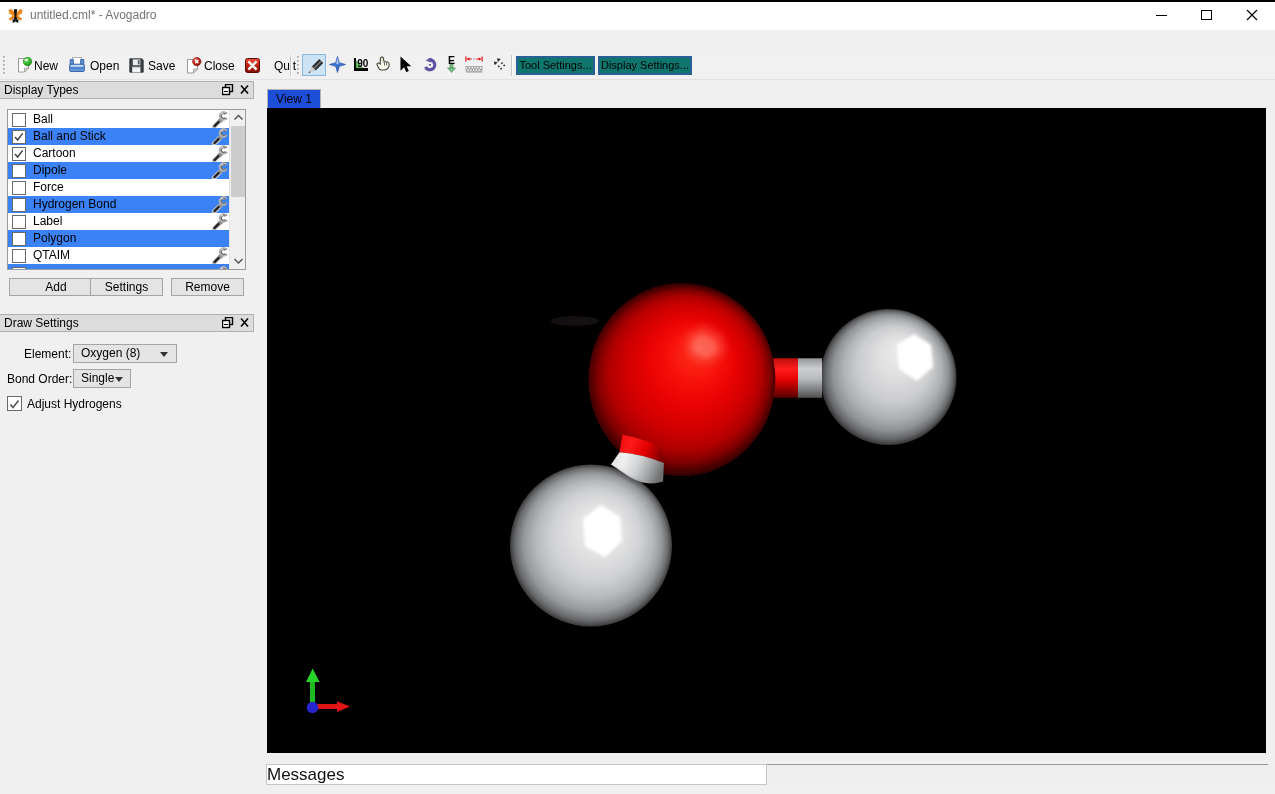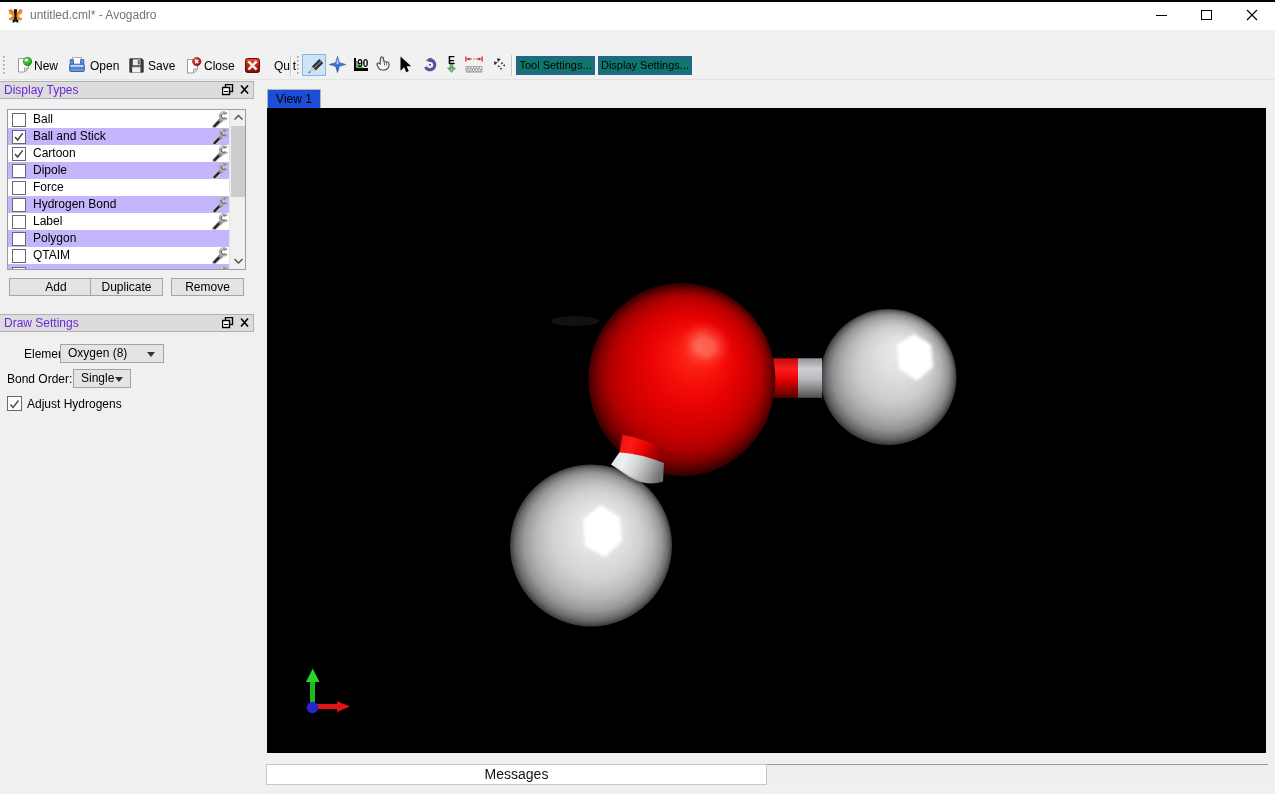--- a/index.html
+++ b/index.html
@@ -11,44 +11,44 @@
 #titlebar{left:0;top:0;width:1275px;height:30px;background:#ffffff;border-top:2px solid #000;box-sizing:border-box;}
 #title-text{left:30px;top:8px;font-size:12px;color:#737373;}
 
 #menubar{left:0;top:30px;width:1275px;height:22px;background:#ffffff;font-size:12px;color:#000;}
 .mi{position:absolute;top:4px;}
 
 #toolbar{left:0;top:52px;width:1275px;height:28px;background:#f1f1f1;border-bottom:1px solid #e2e2e2;box-sizing:border-box;}
 .tblabel{position:absolute;top:7px;font-size:12px;color:#000;}
 .vsep{position:absolute;top:3px;width:1px;height:21px;background:#c9c9c9;border-right:1px solid #fdfdfd;}
 
-.dockhdr{background:#dcdcdc;border:1px solid #b1b1b1;box-sizing:border-box;font-size:12px;color:#6d28d9;}
+.dockhdr{background:#dcdcdc;border:1px solid #b1b1b1;box-sizing:border-box;font-size:12px;color:#000000;}
 .dockhdr span{position:absolute;left:4px;top:1px;}
 
 #listbox{left:7px;top:109px;width:239px;height:161px;background:#ffffff;border:1px solid #999da3;box-sizing:border-box;overflow:hidden;}
 .lrow{position:absolute;left:0;width:222px;height:17px;font-size:12px;color:#000;}
-.lrow.alt{background:#c4b5fd;}
+.lrow.alt{background:#3b82f6;}
 .cb{position:absolute;left:4px;top:2px;width:12px;height:12px;background:#fff;border:1px solid #6a6a6a;}
 .rowtxt{position:absolute;left:25px;top:1px;}
 .wr{position:absolute;top:0px;width:17px;height:17px;}
 #sbar{position:absolute;left:221px;top:0px;width:16px;height:159px;background:#f0f0f0;border-left:1px solid #e3e3e3;}
 #sbup{position:absolute;left:1px;top:0;width:15px;height:16px;background:#f0f0f0;}
 #sbdn{position:absolute;left:1px;bottom:0;width:15px;height:16px;background:#f0f0f0;}
 #sbthumb{position:absolute;left:1px;top:16px;width:15px;height:71px;background:#cdcdcd;}
 
 .btn{position:absolute;height:18px;background:#e4e4e4;border:1px solid #a5a5a5;box-sizing:border-box;font-size:12px;color:#000;text-align:center;line-height:16px;}
 
 .combo{position:absolute;height:19px;background:#e4e4e4;border:1px solid #a3a3a3;box-sizing:border-box;font-size:12px;color:#000;}
 .combo .ct{position:absolute;left:7px;top:1px;}
 .lbl{position:absolute;font-size:12px;color:#000;}
 
 .setbtn{position:absolute;top:4px;height:19px;background:#0f766e;border:2px solid #2a6194;box-sizing:border-box;font-size:11px;color:#000;text-align:center;line-height:15px;white-space:nowrap;}
 
 #viewtab{left:267px;top:89px;width:54px;height:32px;background:#1d4ed8;border:1px solid #b4b4b4;border-bottom:none;box-sizing:border-box;font-size:12px;text-align:center;line-height:18px;color:#000;}
-#msgtab{left:266px;top:764px;width:501px;height:21px;background:#fff;border:1px solid #c6c6c6;box-sizing:border-box;font-size:14px;text-align:center;line-height:19px;color:#111;}
+#msgtab{left:266px;top:764px;width:501px;height:21px;background:#fff;border:1px solid #c6c6c6;box-sizing:border-box;font-size:17px;text-align:left;line-height:19px;color:#111;}
 #msgline{left:767px;top:764px;width:501px;height:1px;background:#9a9a9a;}
 #msgrest{left:767px;top:765px;width:508px;height:20px;background:#efefef;}
 </style>
 </head>
 <body>
 <div id="app">
   <div id="titlebar" class="abs"></div>
   <div id="title-text" class="abs">untitled.cml* - Avogadro</div>
 
   <svg class="abs" style="left:1140px;top:0px" width="135" height="30">
@@ -332,35 +332,35 @@
         <path d="M8.4 10.6 L10.8 8.2" stroke="#8f8f8f" stroke-width="4"></path>
         <path d="M14.5 2.6 A3.1 3.1 0 1 0 14.5 7.3" fill="none" stroke="#b5b5b5" stroke-width="3"></path>
         <path d="M14.2 3 A2.5 2.5 0 1 0 14.2 6.9" fill="none" stroke="#4e4e4e" stroke-width="1"></path>
         <path d="M14.1 2.9 L16.2 1.5 M14.1 7 L16.4 8" stroke="#9e9e9e" stroke-width="1.6"></path>
         <path d="M10.2 3.2 L12 1.8" stroke="#dadada" stroke-width="1.4"></path>
       </g>
     </defs>
   </svg>
   <div id="dtbtns" class="abs">
     <div class="btn" style="left:9px;top:278px;width:94px;">Add</div>
-    <div class="btn" style="left:90px;top:278px;width:73px;">Duplicate</div>
+    <div class="btn" style="left:90px;top:278px;width:73px;">Settings</div>
     <div class="btn" style="left:171px;top:278px;width:73px;">Remove</div>
   </div>
 
   <div class="dockhdr abs" style="left:-1px;top:314px;width:255px;height:18px;">
       <span>Draw Settings</span>
     </div>
   <svg class="abs" style="left:222px;top:317px" width="30" height="12" viewBox="0 0 30 12">
     <rect x="3.5" y="0.5" width="7" height="7" fill="none" stroke="#000" stroke-width="1.4"></rect>
     <rect x="0.5" y="3.5" width="7" height="7" fill="#fff" stroke="#000" stroke-width="1.4"></rect>
     <line x1="2" y1="7.5" x2="6" y2="7.5" stroke="#000" stroke-width="1"></line>
     <path d="M19 1.5 L26 9.5 M26 1.5 L19 9.5" stroke="#000" stroke-width="1.6"></path>
   </svg>
   <div class="lbl" style="left:24px;top:347px;">Element:</div>
-  <div class="combo" style="left:60px;top:344px;width:104px;">
+  <div class="combo" style="left:73px;top:344px;width:104px;">
       <span class="ct">Oxygen (8)</span>
     <svg style="position:absolute;right:7px;top:7px" width="9" height="6">
         <path d="M0 0 L8 0 L4 5 Z" fill="#333"></path>
       </svg>
   </div>
   <div class="lbl" style="left:7px;top:372px;">Bond Order:</div>
   <div class="combo" style="left:73px;top:369px;width:58px;">
       <span class="ct">Single</span>
     <svg style="position:absolute;right:6px;top:7px" width="9" height="6">
         <path d="M0 0 L8 0 L4 5 Z" fill="#333"></path>

